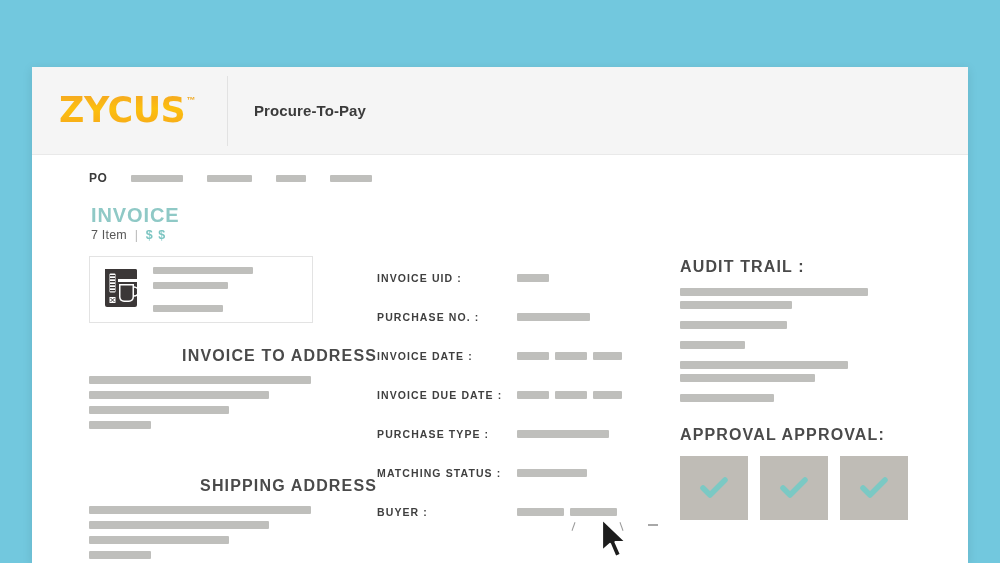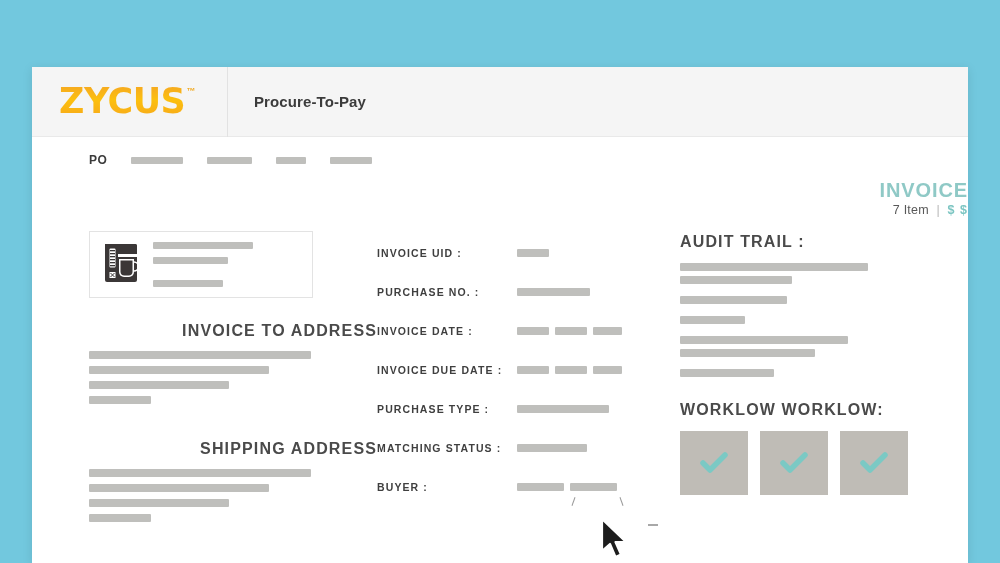--- a/index.html
+++ b/index.html
@@ -24,21 +24,21 @@
     width: 936px;
     height: 496px;
     background: #ffffff;
     box-shadow: 0 2px 10px rgba(0,0,0,0.10);
     overflow: hidden;
   }
 
   
   #topbar {
     position: relative;
-    height: 70px;
+    height: 88px;
     background: #f5f5f5;
     border-bottom: 1px solid #e9e9e9;
     display: flex;
     align-items: center;
     text-align: right;
   }
 
   #brand-logo {
     width: 190px;
     padding-left: 27px;
@@ -105,23 +105,22 @@
     letter-spacing: 0.4px;
   }
   .po-bar {
     height: 7px;
     background: #bfbfbc;
     border-radius: 1px;
   }
 
   
   #invoice-heading-block {
-    padding-left: 23px;
-    margin-top: 11px;
-    text-align: right;
+    padding-left: 59px;
+    margin-top: 18px;
   }
   #invoice-title {
     font-size: 20px;
     font-weight: bold;
     color: #8fc9c6;
     letter-spacing: 0.9px;
     line-height: 1.05;
   }
   #invoice-sub {
     font-size: 12.5px;
@@ -157,21 +156,21 @@
   .pl-bar { height: 7px; background: #bfbfbc; border-radius: 1px; }
 
   .section-label {
     font-size: 16px;
     font-weight: bold;
     color: #4a4a4a;
     letter-spacing: 1.15px;
   }
 
   #invoice-to-address-block { margin-top: 24px; }
-  #shipping-address-block { margin-top: 36px; }
+  #shipping-address-block { margin-top: 48px; }
 
   .addr-lines { margin-top: 11px; display: flex; flex-direction: column; gap: 7px; }
   .addr-bar { height: 8px; background: #bfbfbc; border-radius: 1px; }
 
   
   #col-mid { width: 305px; padding-top: 2px; }
   .field-row {
     display: flex;
     align-items: center;
     height: 39px;
@@ -381,21 +380,21 @@
         <div id="audit-lines">
           <span class="audit-bar" style="width:188px;margin-top:0"></span>
           <span class="audit-bar" style="width:112px;margin-top:5px"></span>
           <span class="audit-bar" style="width:107px;margin-top:12px"></span>
           <span class="audit-bar" style="width:65px;margin-top:12px"></span>
           <span class="audit-bar" style="width:168px;margin-top:12px"></span>
           <span class="audit-bar" style="width:135px;margin-top:5px"></span>
           <span class="audit-bar" style="width:94px;margin-top:12px"></span>
         </div>
 
-        <div class="section-label" id="approval-label">WORKLOW WORKLOW:</div>
+        <div class="section-label" id="approval-label">APPROVAL APPROVAL:</div>
         <div id="approval-boxes">
           <div class="approval-box">
             <svg width="28" height="24" viewBox="0 0 28 24" aria-hidden="true">
               <path d="M3 12 L10 19 L25 4" fill="none" stroke="#7bc9c4" stroke-width="5.5" stroke-linecap="round" stroke-linejoin="round"></path>
             </svg>
           </div>
           <div class="approval-box">
             <svg width="28" height="24" viewBox="0 0 28 24" aria-hidden="true">
               <path d="M3 12 L10 19 L25 4" fill="none" stroke="#7bc9c4" stroke-width="5.5" stroke-linecap="round" stroke-linejoin="round"></path>
             </svg>

